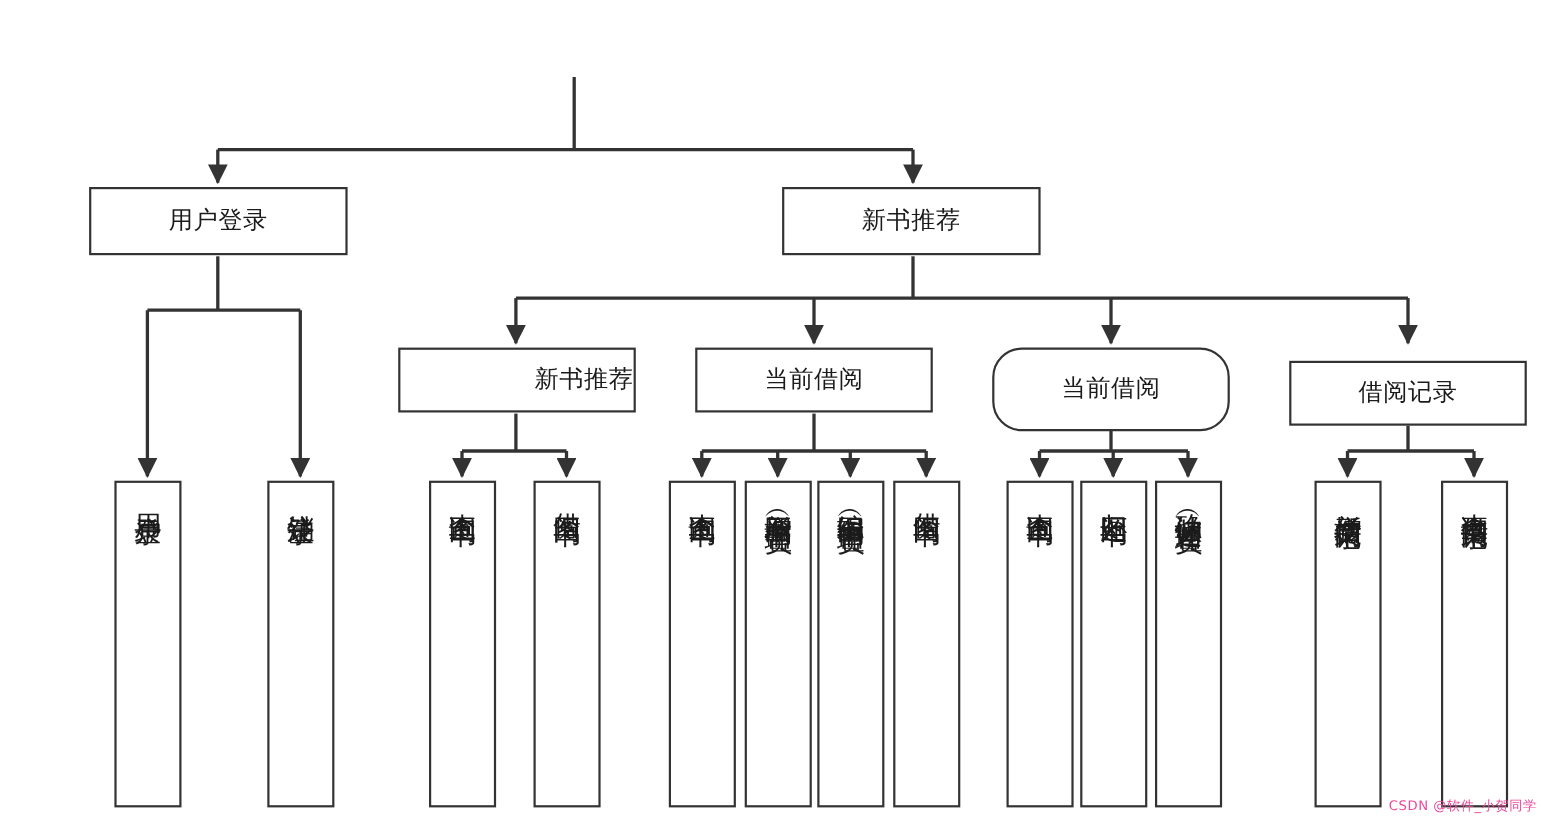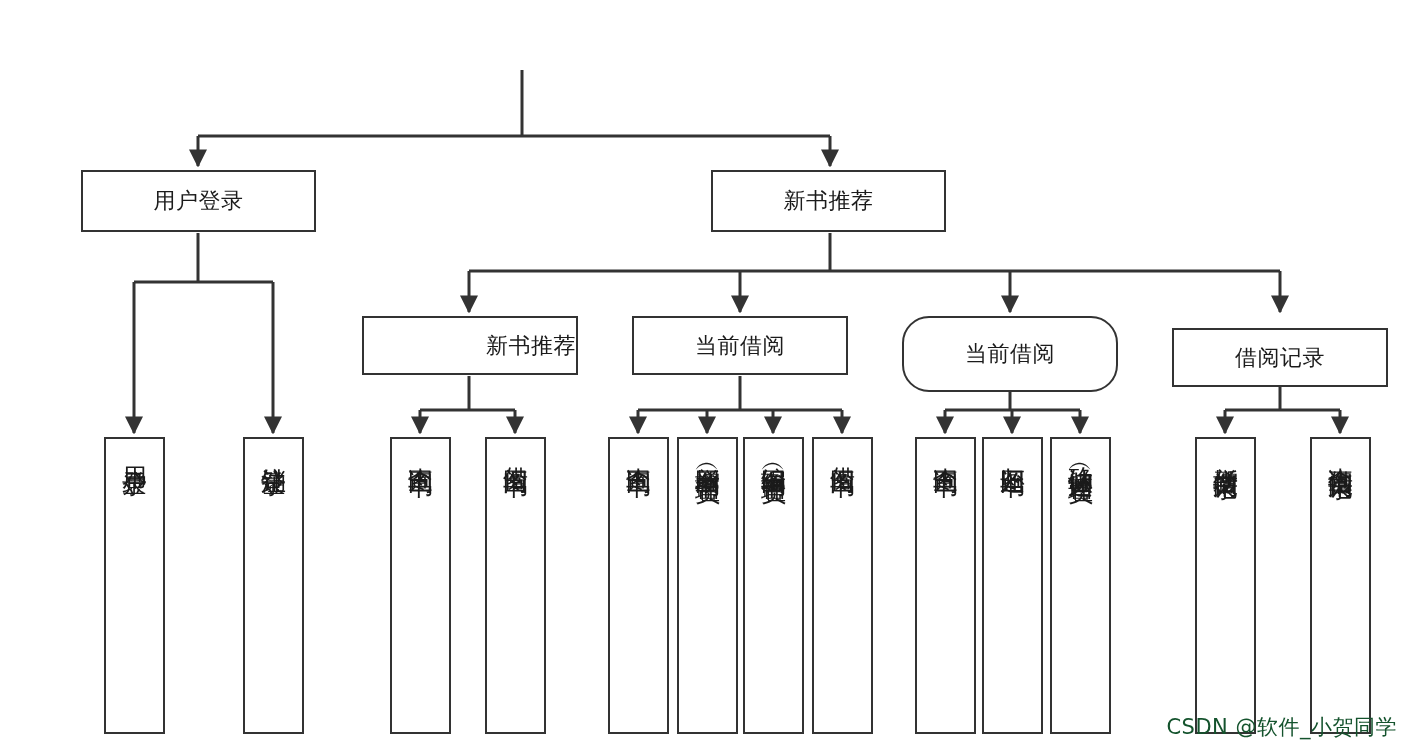--- a/index.html
+++ b/index.html
@@ -62,22 +62,22 @@
     text-orientation: upright;
     font-size: 25px;
     line-height: 1.0;
     letter-spacing: 2px;
     white-space: nowrap;
   }
   #watermark {
     position: absolute;
     right: 8px;
     bottom: 6px;
-    font-size: 21px;
-    color: #14532d;
+    font-size: 12px;
+    color: #ec4899;
     z-index: 5;
     white-space: nowrap;
     letter-spacing: 0.5px;
   }
 </style>
 </head>
 <body>
 
 <div id="canvas">
 

